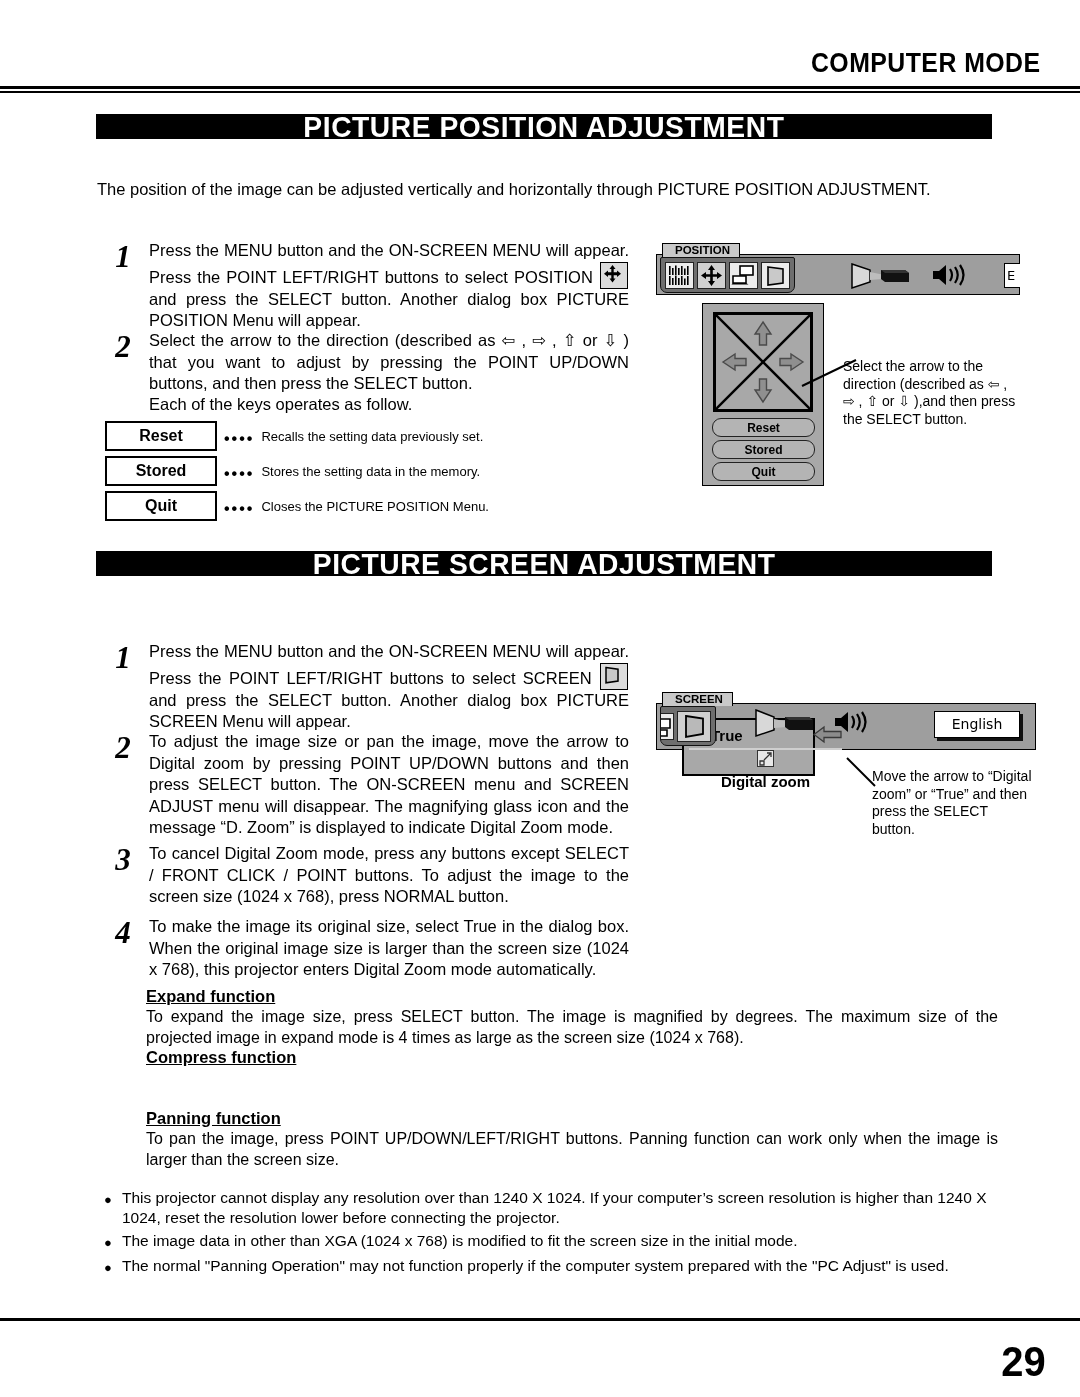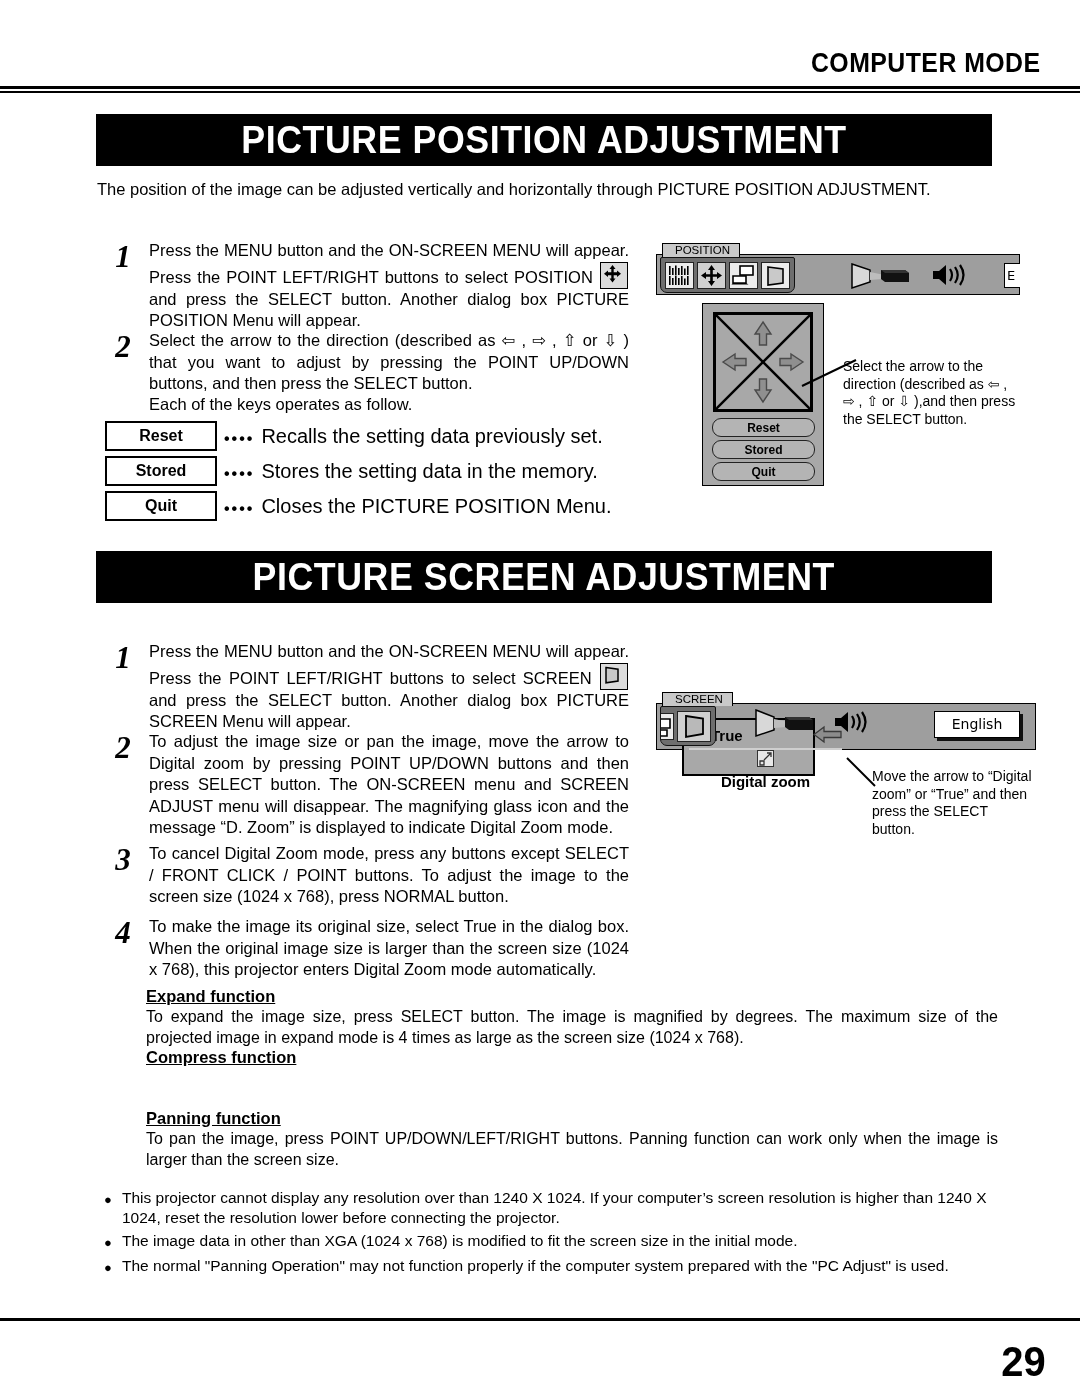--- a/index.html
+++ b/index.html
@@ -27,24 +27,24 @@
 
   .rule-bottom{position:absolute;left:0;right:0;bottom:76px;height:3px;background:#000;}
   .page-num{
     position:absolute;right:34px;bottom:14px;
     font-size:42px;font-weight:bold;line-height:1;
     transform:scaleX(.95);transform-origin:right bottom;
   }
 
   
   .banner{
-    position:absolute;left:96px;width:896px;height:52px;
+    position:absolute;left:96px;width:896px;height:25px;
     background:#000;color:#fff;
     display:flex;align-items:center;justify-content:center;
-    font-size:38px;font-weight:bold;letter-spacing:.6px;
+    font-size:30px;font-weight:bold;letter-spacing:.6px;
     transform:scaleX(1);
   }
   .banner span{transform:scaleX(.94);display:inline-block;}
   #banner1{top:114px;}
   #banner2{top:551px;}
 
   
   .intro{
     position:absolute;left:97px;width:900px;
     font-size:16.5px;line-height:22px;text-align:justify;
@@ -70,21 +70,21 @@
   #eachkeys{left:149px;top:394px;}
 
   
   .keyrow{position:absolute;left:105px;display:flex;align-items:center;}
   .keybox{
     width:108px;height:26px;border:2.5px solid #000;background:#fff;
     display:flex;align-items:center;justify-content:center;
     font-size:16px;font-weight:bold;
   }
   .dots{font-size:16px;font-weight:bold;letter-spacing:2px;padding:0 7px;position:relative;top:3px;}
-  .keydesc{font-size:20px;}
+  .keydesc{font-size:13px;}
   #k1{top:421px;}
   #k2{top:456px;}
   #k3{top:491px;}
 
   #s2b{left:97px;top:731px;width:545px;}
   #s2b .txt{width:480px;}
   #s3{left:97px;top:843px;width:545px;}
   #s3 .txt{width:480px;}
   #s4{left:97px;top:916px;width:545px;}
   #s4 .txt{width:480px;}
@@ -121,21 +121,21 @@
   
   .osd{position:absolute;}
   #osdPos{left:656px;top:243px;width:364px;height:52px;}
   .osd-bar{
     position:absolute;left:0;top:11px;width:100%;height:41px;
     background:#9e9e9e;border:1.5px solid #000;box-sizing:border-box;
   }
   .osd-tab{
     position:absolute;left:6px;top:0px;height:14px;padding:0 9px 0 12px;
     background:#c9c9c9;border:1.5px solid #000;border-bottom:none;
-    font-size:11.5px;font-weight:normal;line-height:13px;box-sizing:border-box;
+    font-size:11.5px;font-weight:bold;line-height:13px;box-sizing:border-box;
     z-index:3;
   }
   .osd-group{
     position:absolute;left:4px;top:14px;height:36px;
     background:#6e6e6e;border:1.5px solid #111;
     border-radius:2px 2px 7px 7px;box-sizing:border-box;
     display:flex;align-items:center;gap:3px;padding:0 4px;z-index:2;
   }
   .osd-ic{
     width:29px;height:27px;background:#ececec;border:1.2px solid #222;

